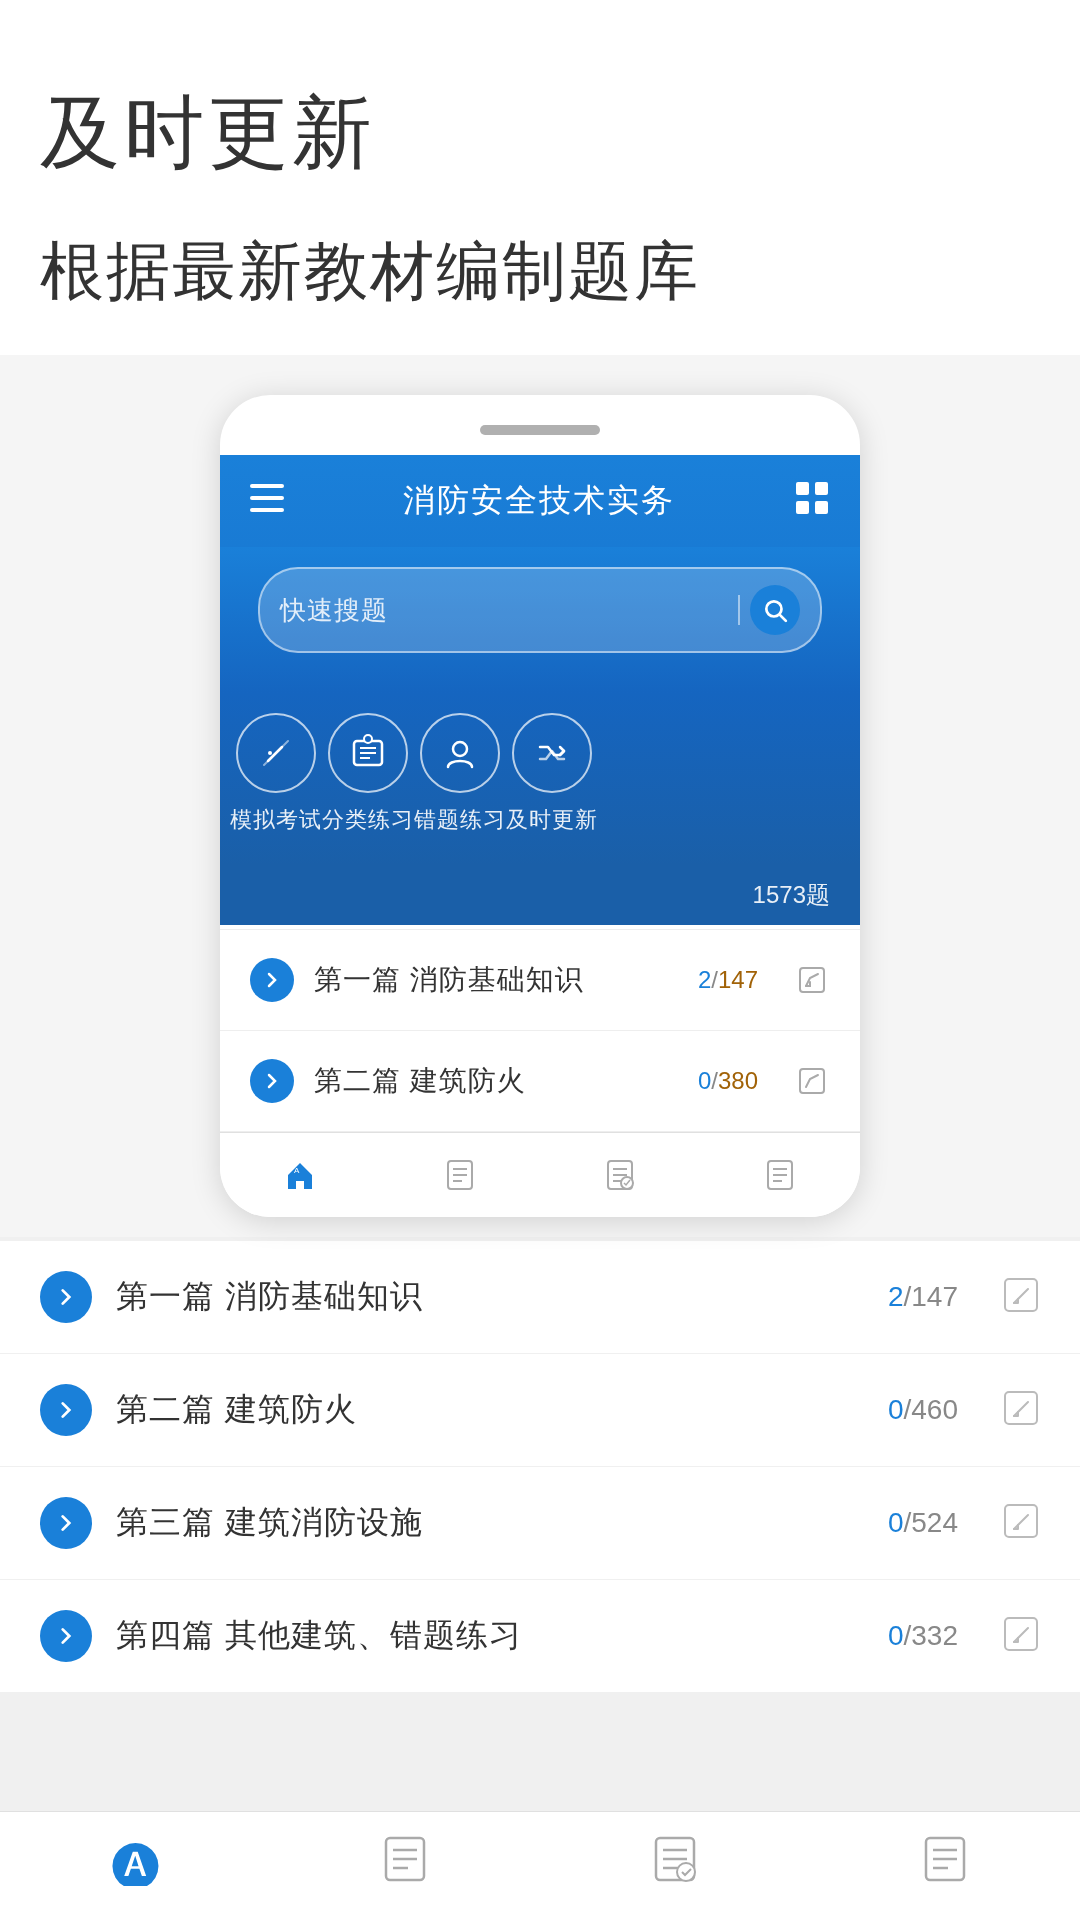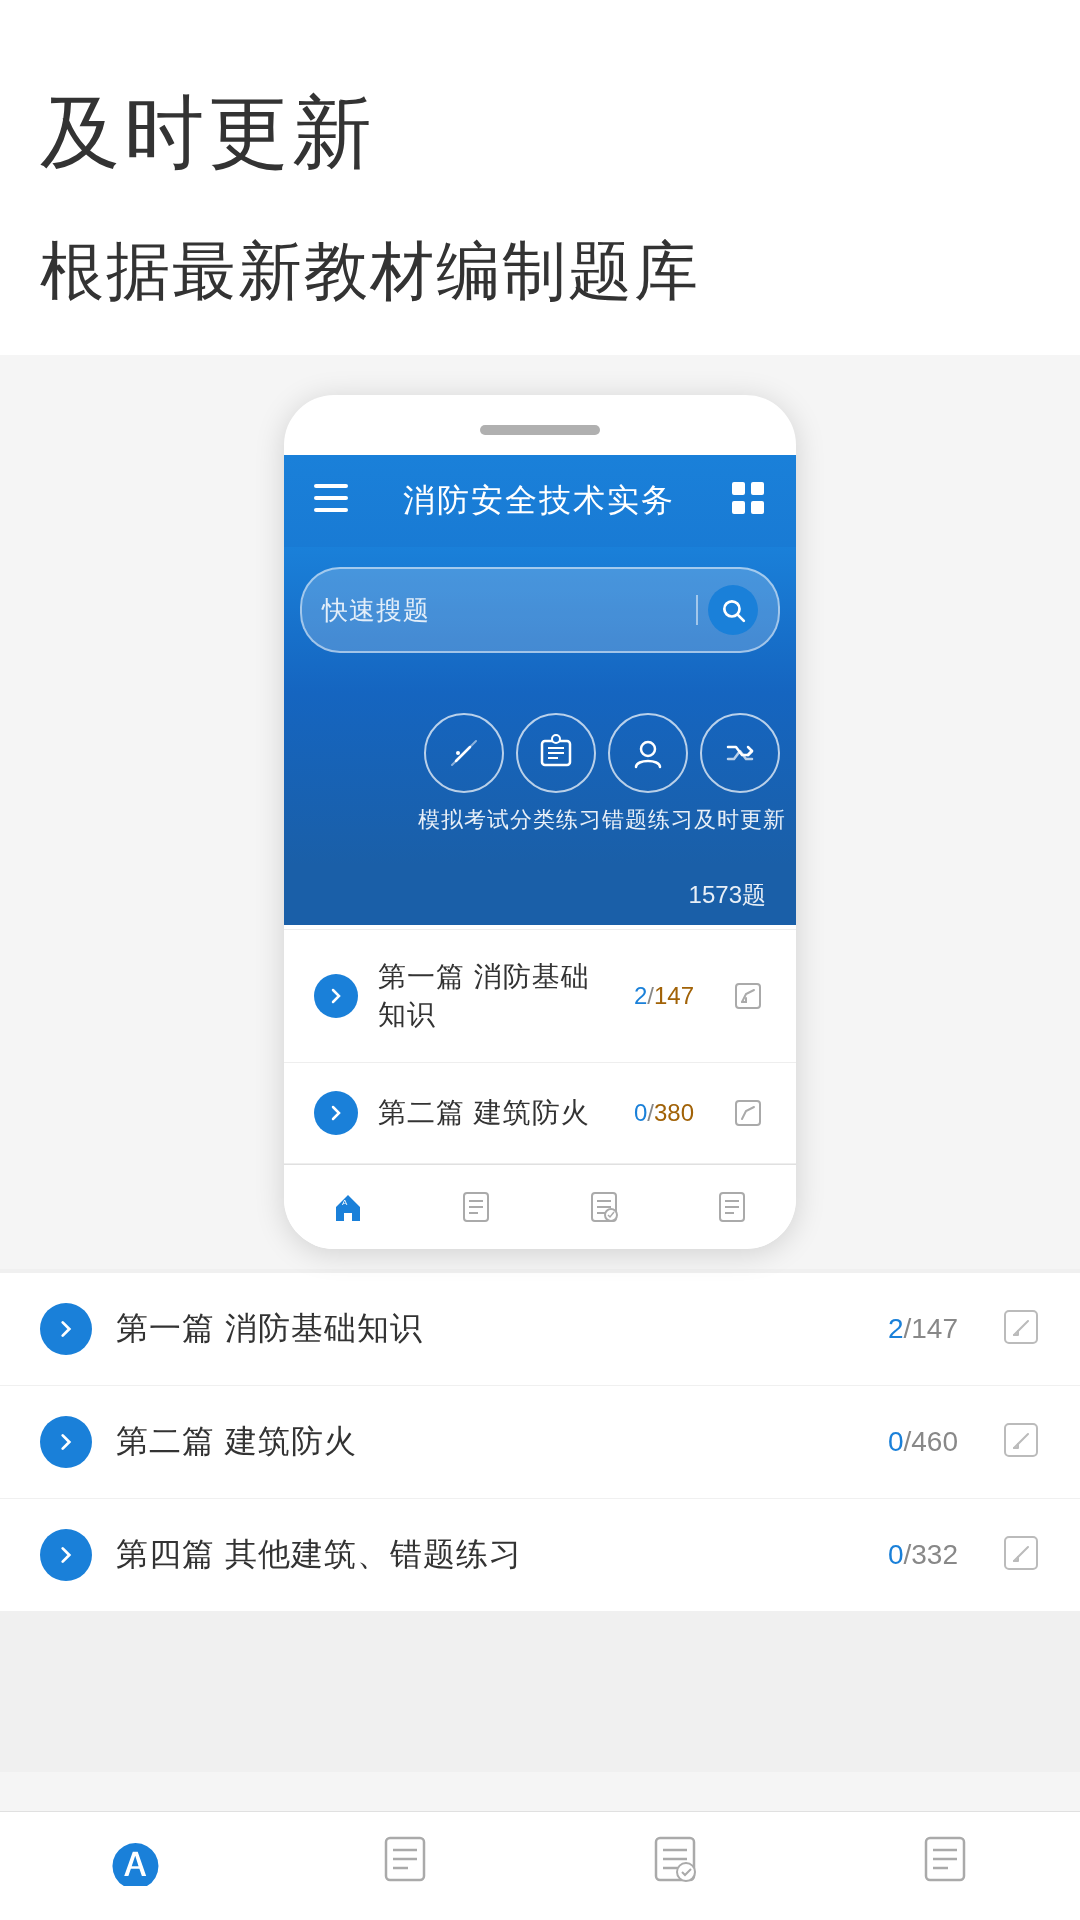--- a/index.html
+++ b/index.html
@@ -40,21 +40,21 @@
 
     .sub-title {
       font-size: 64px;
       color: #333333;
       font-weight: 400;
       letter-spacing: 2px;
     }
 
     
     .phone-mockup {
-      width: 512px;
+      width: 640px;
       margin: 40px auto 0;
       background: #ffffff;
       border-radius: 50px;
       box-shadow: 0 4px 30px rgba(0,0,0,0.15);
       overflow: hidden;
       position: relative;
       padding-top: 30px;
     }
 
     .phone-notch {
@@ -92,21 +92,21 @@
     }
 
     .grid-icon {
       color: white;
       font-size: 30px;
     }
 
     
     .search-area {
       background: linear-gradient(180deg, #1a80d9 0%, #1565c0 100%);
-      padding: 20px 16px 40px;
+      padding: 20px 38px 40px;
     }
 
     .search-box {
       background: rgba(255,255,255,0.2);
       border: 2px solid rgba(255,255,255,0.5);
       border-radius: 40px;
       display: flex;
       align-items: center;
       padding: 16px 20px;
       gap: 10px;
@@ -141,21 +141,21 @@
       width: 26px;
       height: 26px;
       fill: white;
     }
 
     
     .quick-actions {
       background: linear-gradient(180deg, #1565c0 0%, #1a5fa8 100%);
       padding: 20px 10px 30px;
       display: flex;
-      justify-content: flex-end;
+      justify-content: flex-start;
     }
 
     .action-item {
       display: flex;
       flex-direction: column;
       align-items: center;
       gap: 12px;
       cursor: pointer;
     }
 
@@ -569,20 +569,36 @@
           <path d="M12 27 L16 27 L16 23" stroke="#bbb" stroke-width="2" stroke-linecap="round" stroke-linejoin="round"></path>
         </svg>
       </span>
     </div>
     <div class="outer-list-item">
       <div class="outer-list-chevron">
         <svg viewBox="0 0 20 20">
             <path d="M7 4 L13 10 L7 16" stroke="white" stroke-width="2.5" stroke-linecap="round" fill="none"></path>
           </svg>
       </div>
+      <span class="outer-list-text">第三篇 建筑消防设施</span>
+      <span class="outer-list-count"><span class="current">0</span>/524</span>
+      <span class="outer-list-edit">
+        <svg width="38" height="38" viewBox="0 0 38 38" fill="none">
+          <rect x="3" y="3" width="32" height="32" rx="4" stroke="#bbb" stroke-width="2"></rect>
+          <path d="M12 27 L26 13" stroke="#bbb" stroke-width="2" stroke-linecap="round"></path>
+          <path d="M12 27 L16 27 L16 23" stroke="#bbb" stroke-width="2" stroke-linecap="round" stroke-linejoin="round"></path>
+        </svg>
+      </span>
+    </div>
+    <div class="outer-list-item">
+      <div class="outer-list-chevron">
+        <svg viewBox="0 0 20 20">
+            <path d="M7 4 L13 10 L7 16" stroke="white" stroke-width="2.5" stroke-linecap="round" fill="none"></path>
+          </svg>
+      </div>
       <span class="outer-list-text">第四篇 其他建筑、错题练习</span>
       <span class="outer-list-count"><span class="current">0</span>/332</span>
       <span class="outer-list-edit">
         <svg width="38" height="38" viewBox="0 0 38 38" fill="none">
           <rect x="3" y="3" width="32" height="32" rx="4" stroke="#bbb" stroke-width="2"></rect>
           <path d="M12 27 L26 13" stroke="#bbb" stroke-width="2" stroke-linecap="round"></path>
           <path d="M12 27 L16 27 L16 23" stroke="#bbb" stroke-width="2" stroke-linecap="round" stroke-linejoin="round"></path>
         </svg>
       </span>
     </div>

